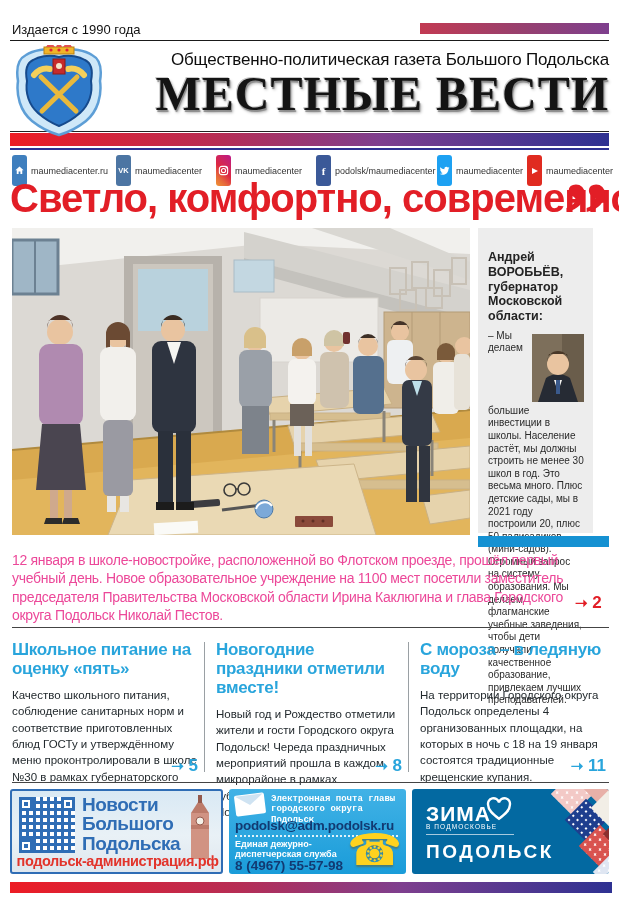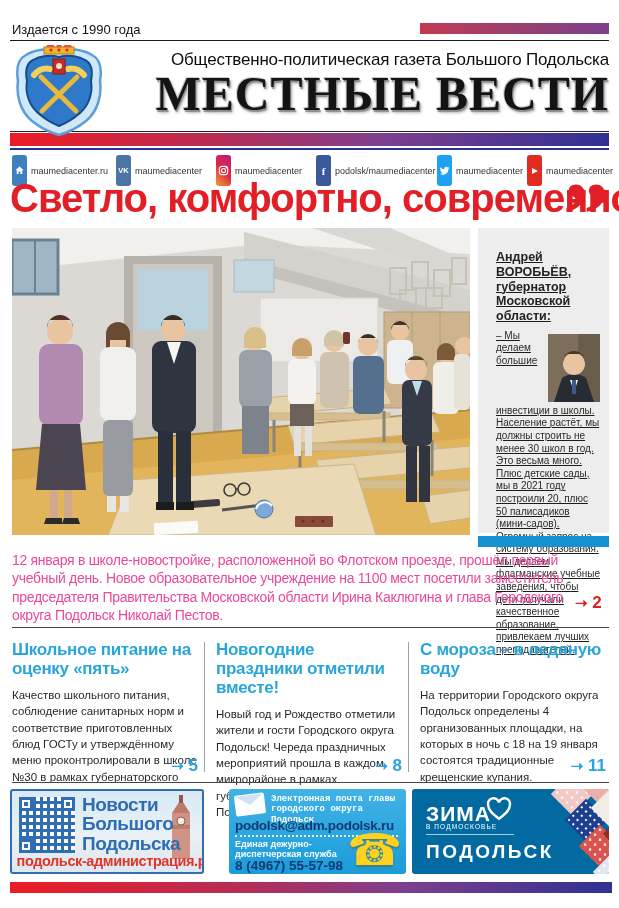--- a/index.html
+++ b/index.html
@@ -42,22 +42,22 @@
   
   .headline{top:176px;left:10px;width:599px;text-align:center;font-size:40px;font-weight:bold;
             letter-spacing:-1px;color:#e21e26;white-space:nowrap;}
 
   
   .photo{top:228px;left:12px;width:458px;height:307px;overflow:hidden;background:#dddad5;}
 
   
   .quote-glyph{top:168px;left:480px;width:129px;text-align:right;font-family:"Liberation Serif",serif;
                font-weight:bold;font-size:92px;line-height:1;color:#e21e26;z-index:2;}
-  .quote-box{top:228px;left:478px;width:131px;height:305px;background:#ededed;box-sizing:border-box;
-             padding:22px 9px 6px 18px;text-decoration:underline;}
+  .quote-box{top:228px;left:478px;width:115px;height:305px;background:#ededed;box-sizing:border-box;
+             padding:22px 9px 6px 10px;}
   .q-author{font-size:12.5px;font-weight:bold;color:#232323;line-height:1.18;}
   .q-portrait{float:right;width:52px;height:68px;margin:4px 0 3px 4px;}
   .q-text{font-size:10px;line-height:1.26;color:#2a2a2a;margin-top:6px;}
   .quote-bar{top:536px;left:478px;width:131px;height:11px;background:#1591d2;}
 
   
   .lead{top:551px;left:12px;width:562px;font-size:14px;line-height:1.32;letter-spacing:-0.3px;color:#ec4899;}
   .pageref{font-weight:bold;font-size:17px;white-space:nowrap;}
   .pageref .arr{font-size:15px;}
   .ref-lead{top:593px;left:575px;color:#e21e26;}
@@ -68,21 +68,21 @@
   .t1{left:12px;} .t2{left:216px;} .t3{left:420px;}
   .t-title{font-size:17px;font-weight:bold;line-height:1.12;color:#29a5dc;letter-spacing:-0.3px;}
   .t-body{margin-top:9px;font-size:11.5px;line-height:1.42;color:#232a2e;}
   .t-ref{position:absolute;right:0;bottom:-4px;color:#29a5dc;}
   .vsep{top:642px;width:0;height:130px;border-left:1px solid #9aa0a4;}
   .vs1{left:204px;} .vs2{left:408px;}
   .hr3{top:782px;left:12px;width:597px;border-top:1px solid #444;}
 
   
   .banner{top:789px;height:85px;box-sizing:border-box;overflow:hidden;}
-  .b-news{left:10px;width:194px;border:2.5px solid #2f6db5;border-radius:3px;
+  .b-news{left:10px;width:213px;border:2.5px solid #2f6db5;border-radius:3px;
           background:linear-gradient(180deg,#d9e9f4 0%,#e9f1f6 55%,#dfe7ee 100%);}
   .qr{position:absolute;left:7px;top:6px;width:56px;height:56px;background:
       repeating-linear-gradient(0deg,#2f6db5 0 3px,transparent 3px 7px),
       repeating-linear-gradient(90deg,#2f6db5 0 3px,transparent 3px 7px),#fff;}
   .qr-f{position:absolute;width:14px;height:14px;border:3px solid #2f6db5;background:#fff;box-sizing:border-box;}
   .qr-f::after{content:'';position:absolute;inset:2px;background:#2f6db5;}
   .qf-tl{left:0;top:0;} .qf-tr{right:0;top:0;} .qf-bl{left:0;bottom:0;}
   .news-title{position:absolute;left:70px;top:4px;width:118px;font-size:19px;font-weight:bold;
               color:#2f6db5;line-height:1.02;z-index:2;letter-spacing:-0.5px;}
   .news-url{position:absolute;left:4px;bottom:3px;width:203px;text-align:center;font-size:14.5px;

